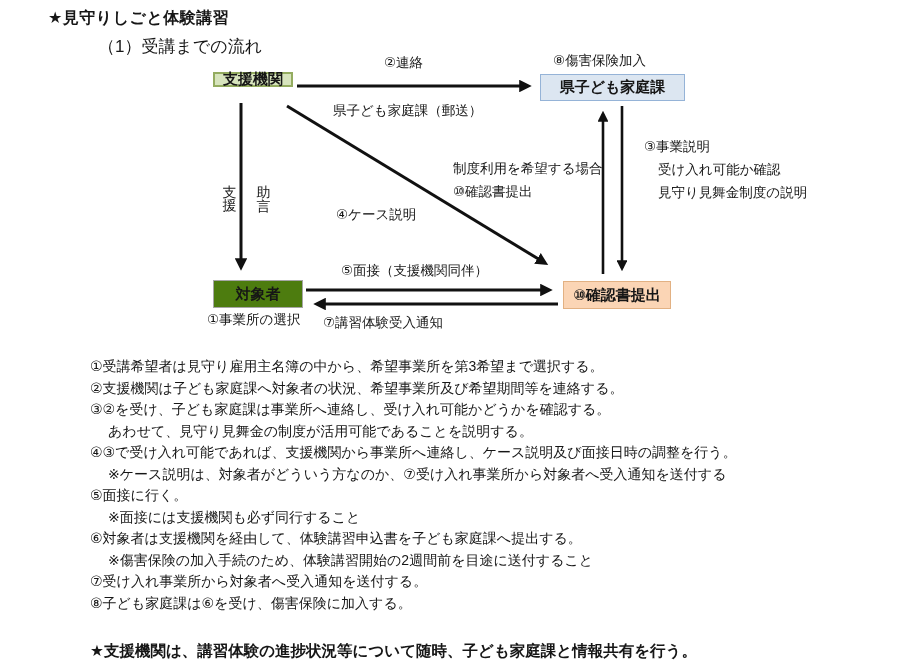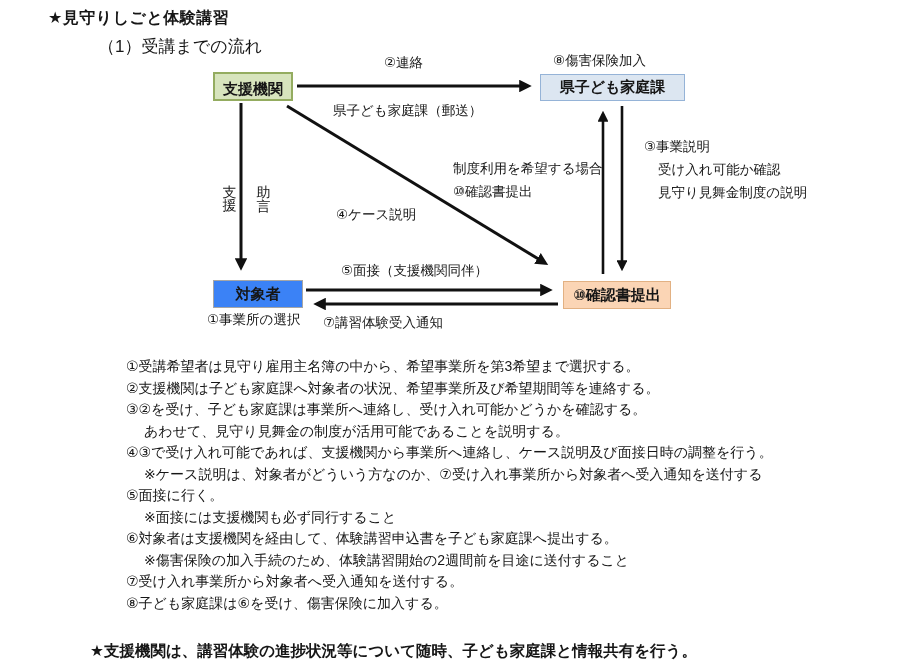--- a/index.html
+++ b/index.html
@@ -15,23 +15,23 @@
   .subtitle {
     position:absolute; left:58px; top:35px;
     font-size:17px; white-space:nowrap;margin-left:40px;
   }
   svg.arrows { position:absolute; left:0; top:0; pointer-events:none; }
   .node {
     position:absolute; box-sizing:border-box;
     display:flex; align-items:center; justify-content:center;
     font-size:15px; font-weight:bold; white-space:nowrap;
   }
-  .node-shien    { left:213px; top:72px;  width:80px;  height:29px; background:#d7e4bd; border:2px solid #94ac60;align-items:flex-end; }
+  .node-shien    { left:213px; top:72px;  width:80px;  height:15px; background:#d7e4bd; border:2px solid #94ac60; }
   .node-kodomo   { left:540px; top:74px;  width:145px; height:27px; background:#dce6f1; border:1.5px solid #95b3d7; }
-  .node-taisho   { left:213px; top:280px; width:90px;  height:28px; background:#3b82f6; border:1.5px solid #a6a6a6; }
+  .node-taisho   { left:213px; top:280px; width:90px;  height:28px; background:#4d7c0f; border:1.5px solid #a6a6a6; }
   .node-mimamori { left:563px; top:281px; width:108px; height:28px; background:#fbd5b5; border:1.5px solid #e2b183; }
   .dlabel { position:absolute; font-size:13.5px; white-space:nowrap; }
   .lbl-renraku   { left:384px; top:54px; }
   .lbl-hoken     { left:553px; top:52px; }
   .lbl-moshikomi { left:333px; top:102px; }
   .lbl-case      { left:336px; top:206px; }
   .lbl-seido     { left:453px; top:160px; }
   .lbl-kakunin   { left:453px; top:183px; }
   .lbl-jigyo     { left:644px; top:138px; }
   .lbl-ukeire    { left:658px; top:161px; }
@@ -42,21 +42,21 @@
   .vtext {
     position:absolute; writing-mode:vertical-rl; text-orientation:upright;
     font-size:14px; letter-spacing:13px; white-space:nowrap;
   }
   .v-shien { left:221px; top:174px; }
   .v-jogen { left:255px; top:174px; }
   .notes {
     position:absolute; left:90px; top:356px; width:770px;
     font-size:14px; line-height:21.5px;
   }
-  .note { white-space:nowrap;margin-left:36px; }
+  .note { white-space:nowrap; }
   .note.indent { padding-left:18px; }
   .footer {
     position:absolute; left:90px; top:641px;
     font-size:15.5px; font-weight:bold; white-space:nowrap;
   }
 </style>
 </head>
 <body>
 
 <div class="page">

